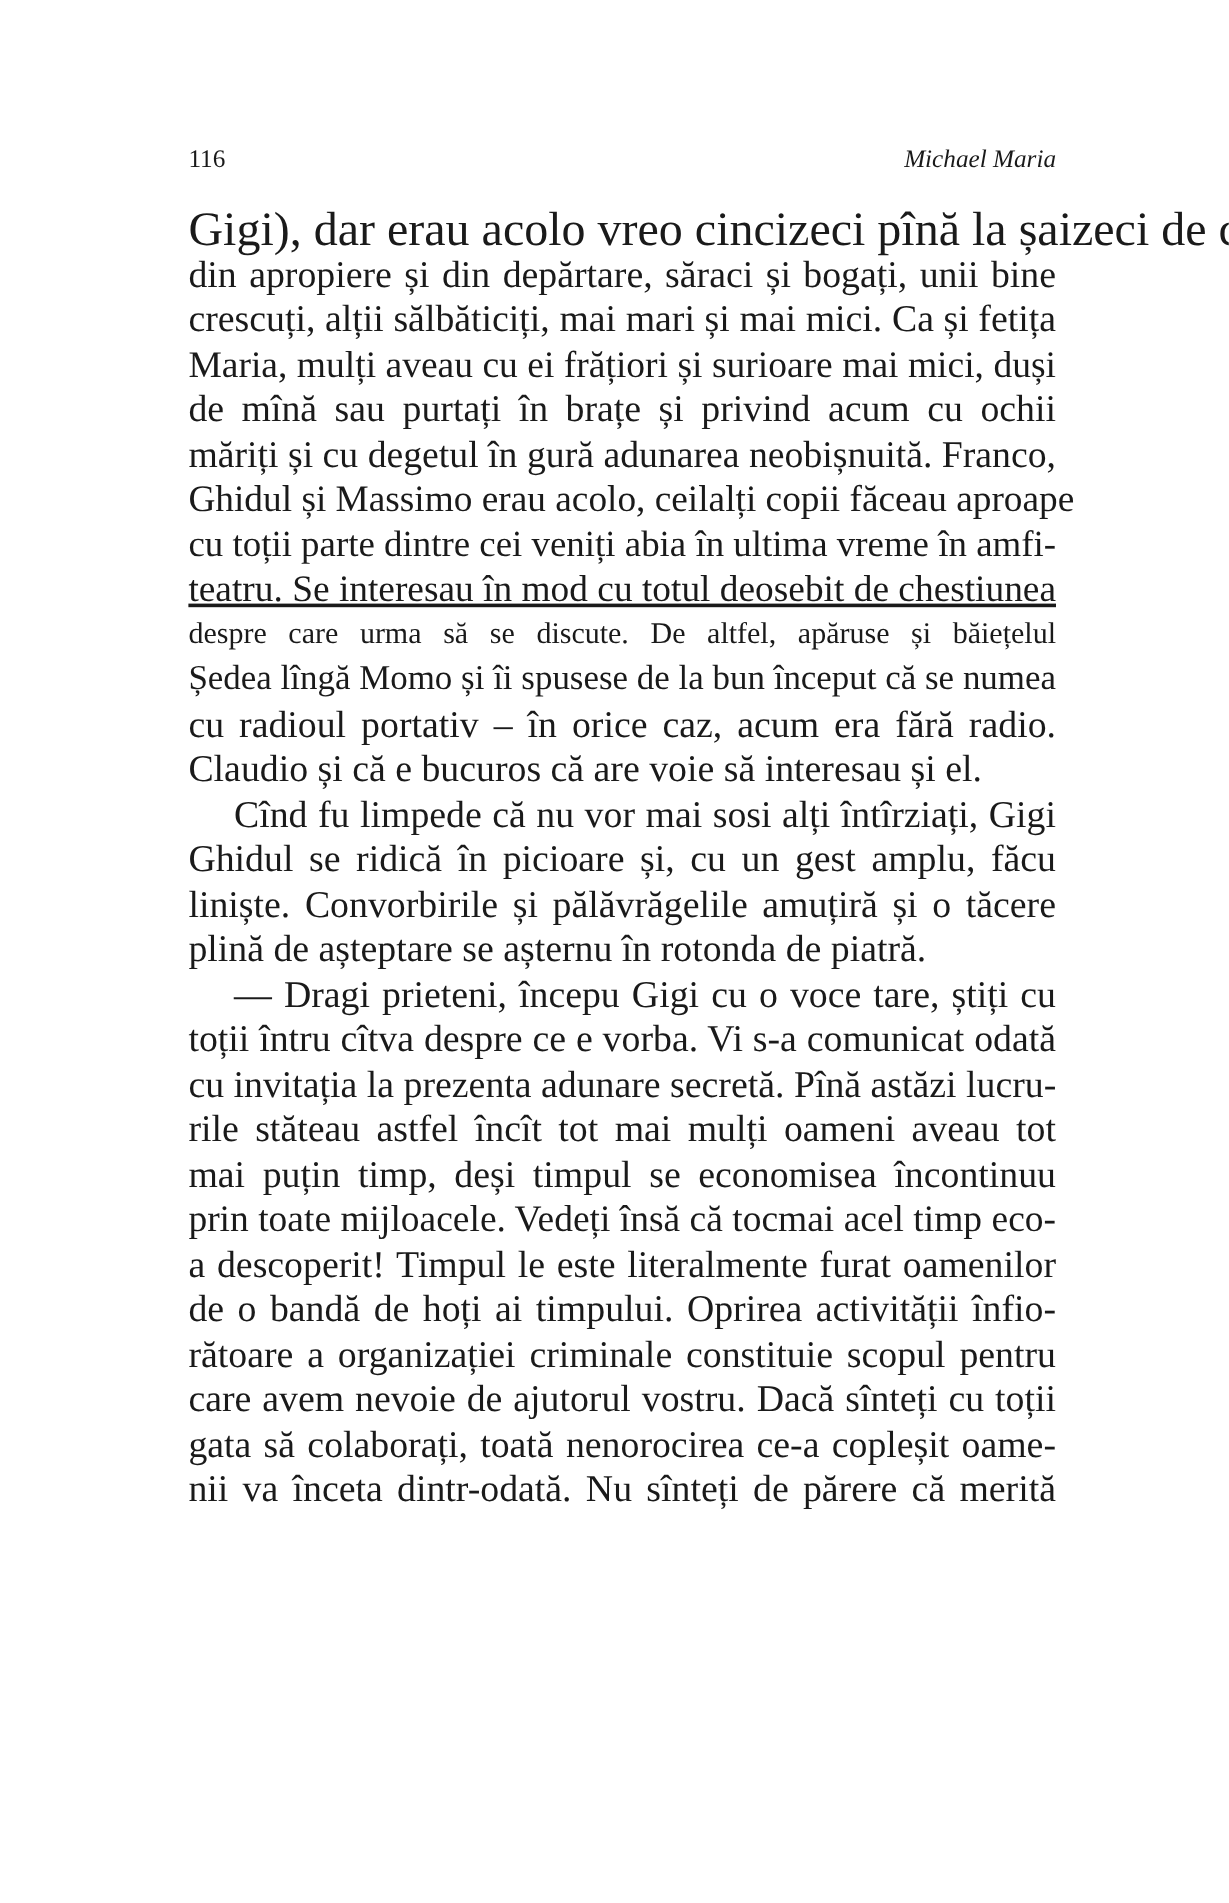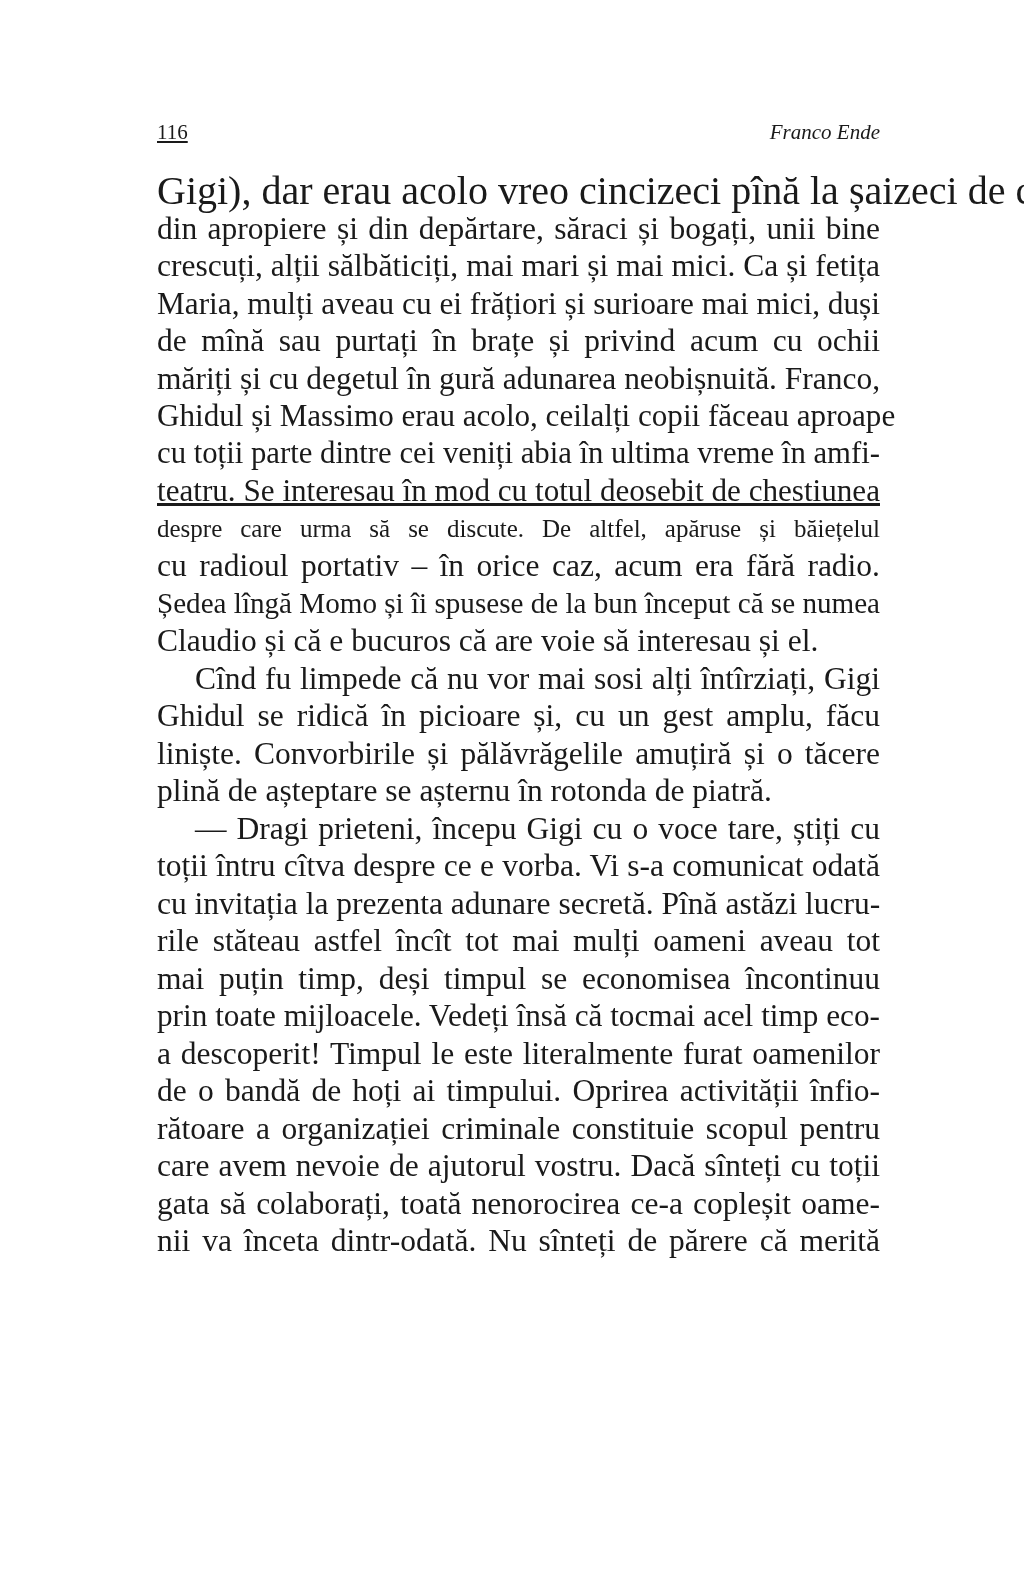--- a/index.html
+++ b/index.html
@@ -28,21 +28,20 @@
       left: 0;
       width: 723px;
       height: 30px;
       font-size: 21px;
       line-height: 30px;
     }
     .page-number {
       position: absolute;
       left: 0;
       top: 0;
-      text-decoration: underline;
     }
     .author {
       position: absolute;
       right: 0;
       top: 0;
       font-style: italic;
     }
     .body-text {
       position: absolute;
       top: 172px;
@@ -67,38 +66,38 @@
       padding-left: 38px;
       width: 685px;
     }
   </style>
 </head>
 <body>
 
 <div class="page">
   <div class="running-head">
     <span class="page-number">116</span>
-    <span class="author">Franco Ende</span>
+    <span class="author">Michael Maria</span>
   </div>
 
   <div class="body-text">
 
     <div>
       <span class="line" style="font-size: 40px;">Gigi), dar erau acolo vreo cincizeci pînă la șaizeci de copii</span>
       <span class="line">din apropiere și din depărtare, săraci și bogați, unii bine</span>
       <span class="line">crescuți, alții sălbăticiți, mai mari și mai mici. Ca și fetița</span>
       <span class="line" style="font-size: 31.2931px;">Maria, mulți aveau cu ei frățiori și surioare mai mici, duși</span>
       <span class="line">de mînă sau purtați în brațe și privind acum cu ochii</span>
       <span class="line" style="font-size: 31.4443px;">măriți și cu degetul în gură adunarea neobișnuită. Franco,</span>
       <span class="line" style="font-size: 31.1081px;">Ghidul și Massimo erau acolo, ceilalți copii făceau aproape</span>
       <span class="line" style="font-size: 30.74px;">cu toții parte dintre cei veniți abia în ultima vreme în amfi-</span>
       <span class="line" style="font-size: 31.1426px; text-decoration: underline;">teatru. Se interesau în mod cu totul deosebit de chestiunea</span>
       <span class="line" style="font-size: 25px;">despre care urma să se discute. De altfel, apăruse și băiețelul</span>
+      <span class="line" style="font-size: 29.1211px;">Ședea lîngă Momo și îi spusese de la bun început că se numea</span>
       <span class="line">cu radioul portativ – în orice caz, acum era fără radio.</span>
-      <span class="line" style="font-size: 29.1211px;">Ședea lîngă Momo și îi spusese de la bun început că se numea</span>
       <span class="line last">Claudio și că e bucuros că are voie să interesau și el.</span>
     </div>
 
     <div>
       <span class="line indent">Cînd fu limpede că nu vor mai sosi alți întîrziați, Gigi</span>
       <span class="line">Ghidul se ridică în picioare și, cu un gest amplu, făcu</span>
       <span class="line">liniște. Convorbirile și pălăvrăgelile amuțiră și o tăcere</span>
       <span class="line last">plină de așteptare se așternu în rotonda de piatră.</span>
     </div>
 

